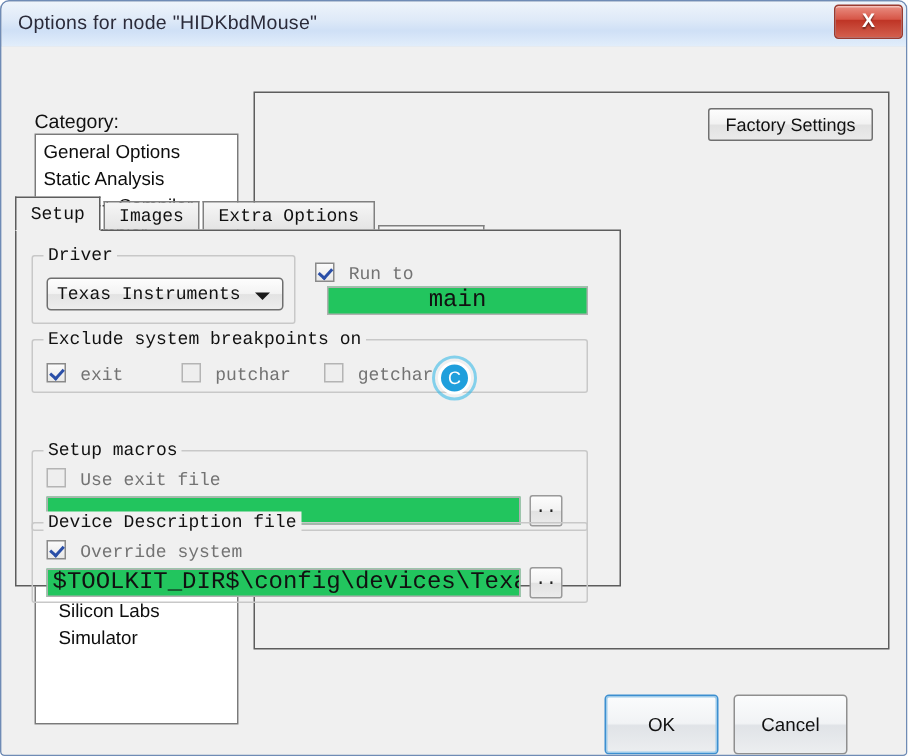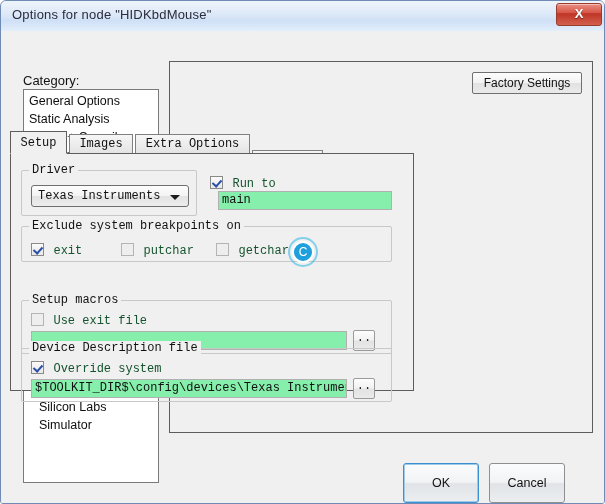--- a/index.html
+++ b/index.html
@@ -203,30 +203,31 @@
     left: 7px;
     background: #f0f0f0;
     padding: 0 3px;
     font-family: "Liberation Mono", monospace;
     font-size: 12px;
     color: #111111;
     white-space: nowrap;
   }
   .textfield {
     position: absolute;
-    background: #86efac;
+    background: #22c55e;
     border: 1px solid #b0b0b0;
     box-sizing: border-box;
     font-family: "Liberation Mono", monospace;
-    font-size: 12px;
+    font-size: 16px;
     color: #111111;
     padding: 0 3px;
     line-height: 17px;
     overflow: hidden;
     white-space: nowrap;
+    text-align: center;
   }
   .combo {
     position: absolute;
     box-sizing: border-box;
     background: linear-gradient(to bottom, #fdfdfd 0%, #f3f3f3 48%, #e3e3e3 52%, #ededed 100%);
     border: 1px solid #6f6f6f;
     border-radius: 3px;
     font-family: "Liberation Mono", monospace;
     font-size: 12px;
     color: #111111;
@@ -294,21 +295,21 @@
   }
   .cb-box.disabled {
     border: 1px solid #b4b4b4;
     background: #eeeeee;
   }
   .cb-label {
     display: inline-block;
     margin-left: 5px;
     font-family: "Liberation Mono", monospace;
     font-size: 12px;
-    color: #14532d;
+    color: #737373;
     vertical-align: 0px;
   }
 
   
   .dlg-btn {
     position: absolute;
     width: 76px;
     height: 40px;
     box-sizing: border-box;
     font-family: "Liberation Sans", sans-serif;

